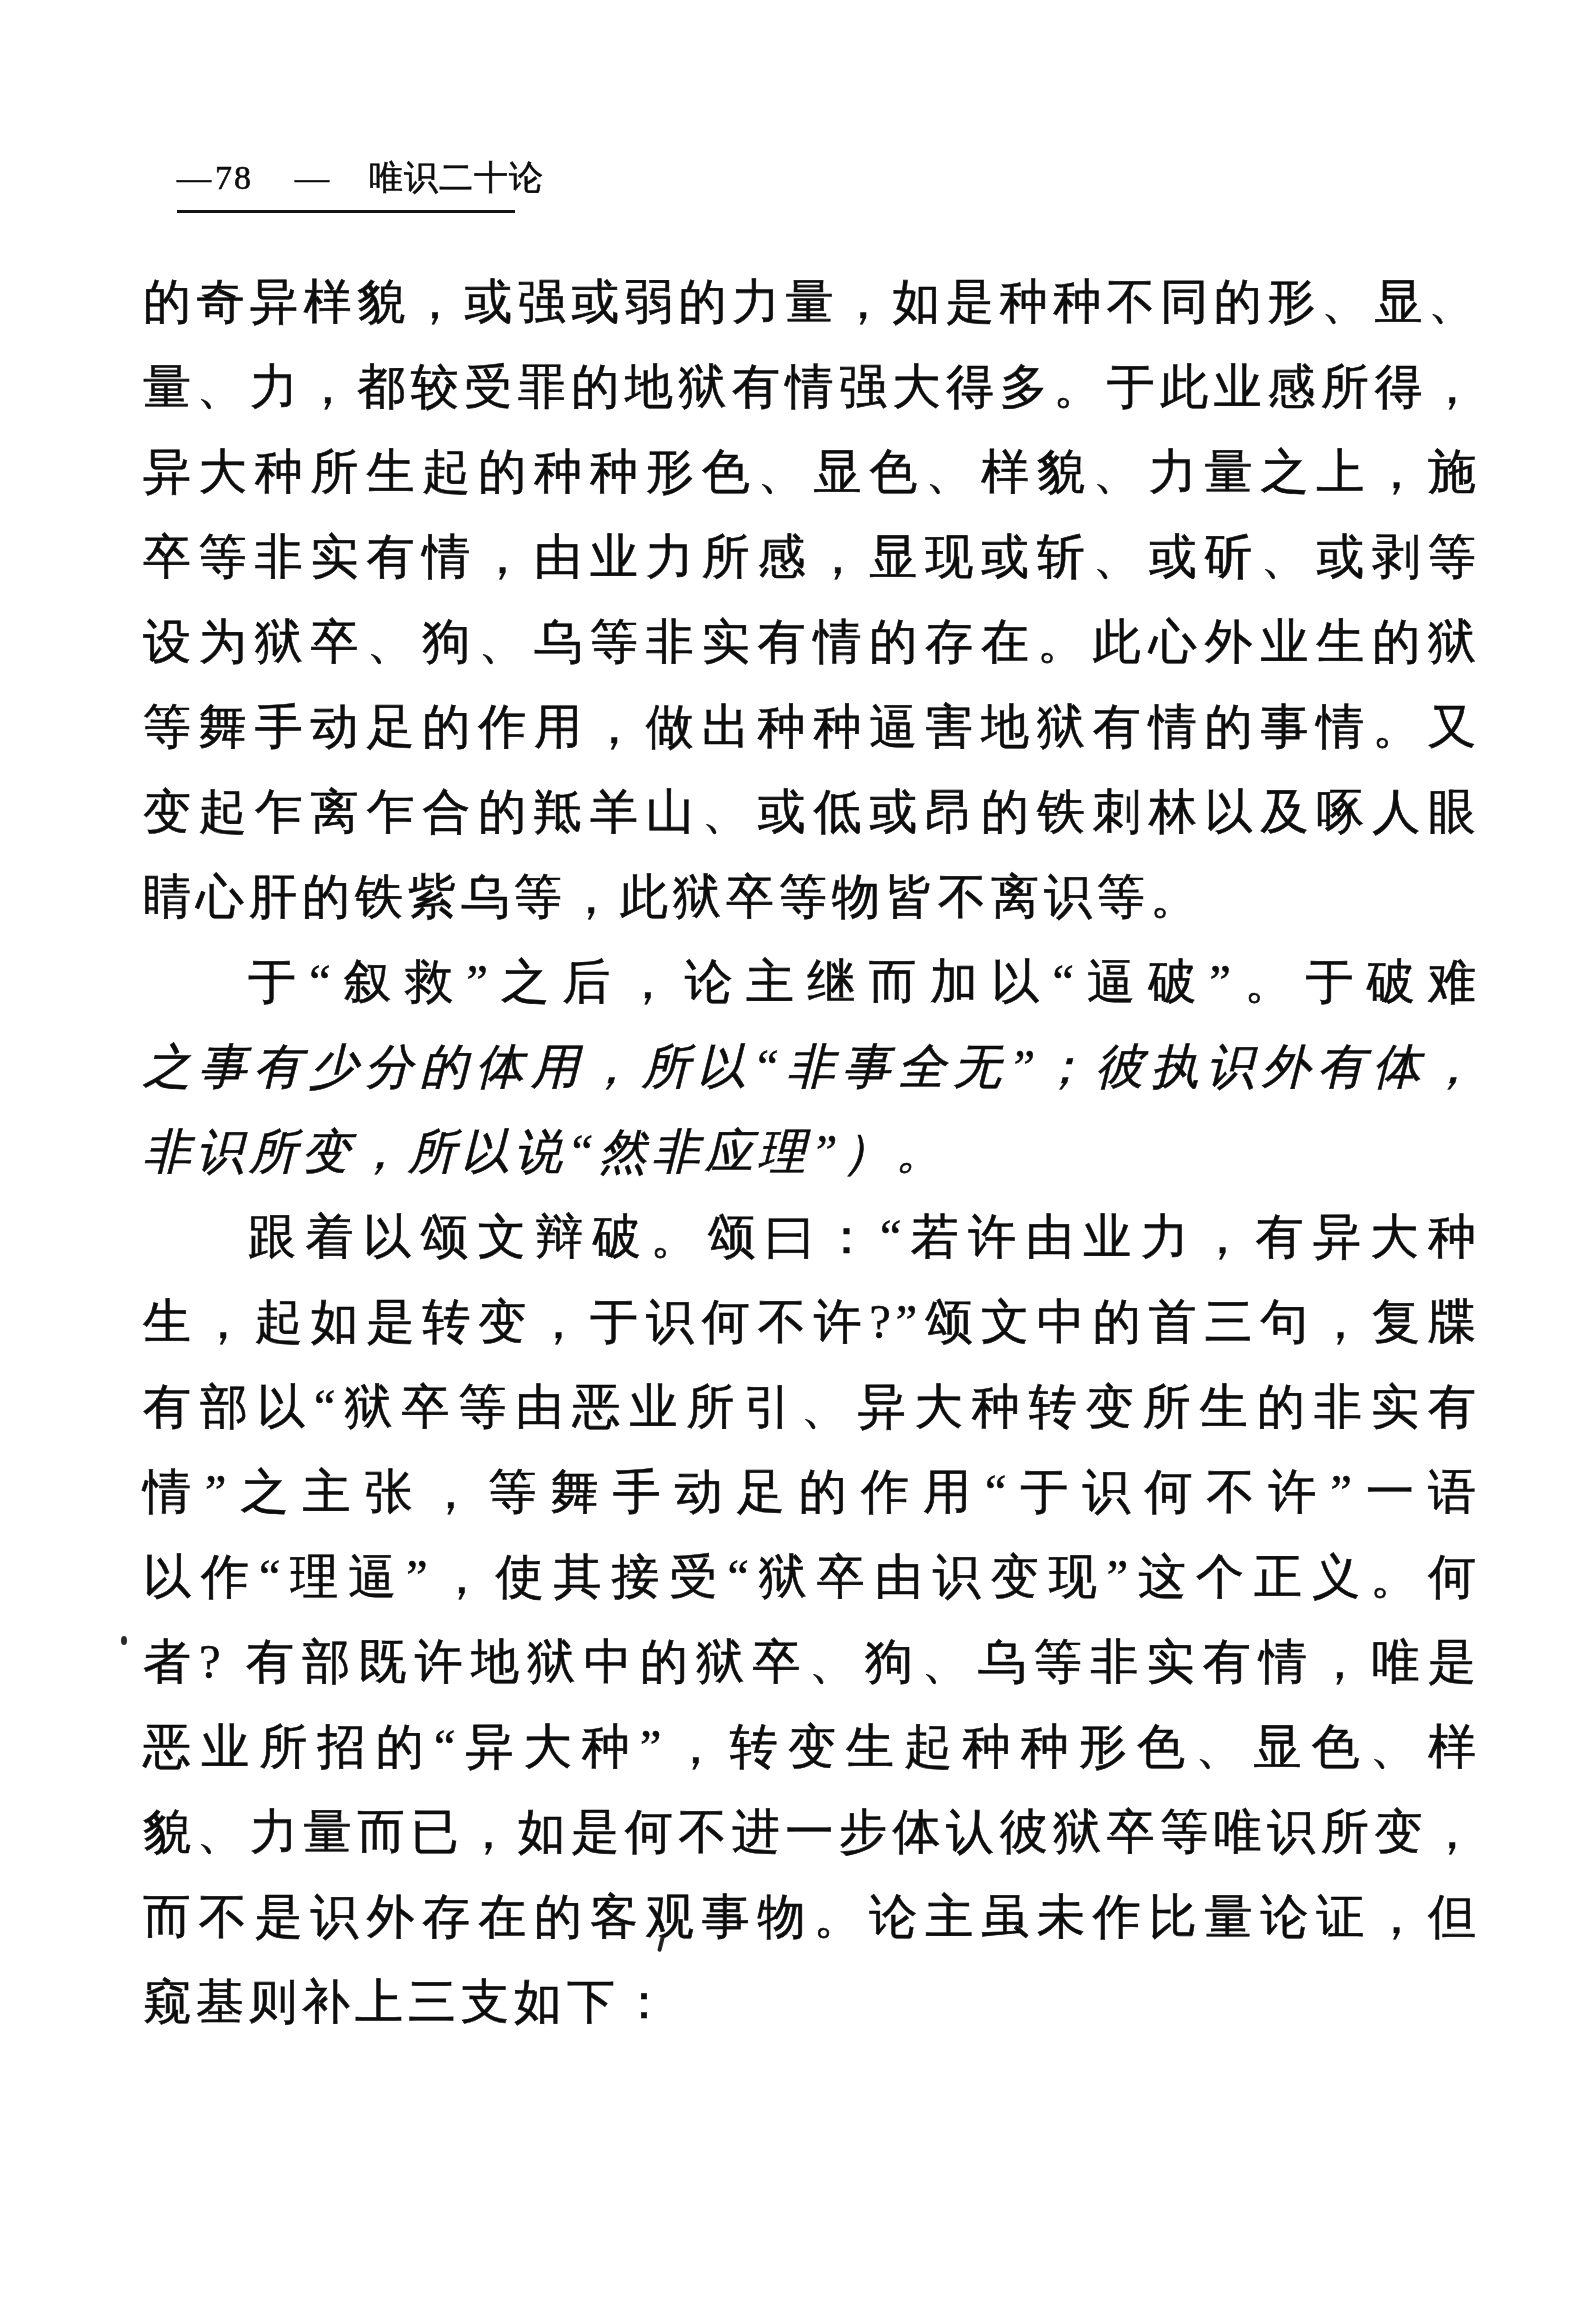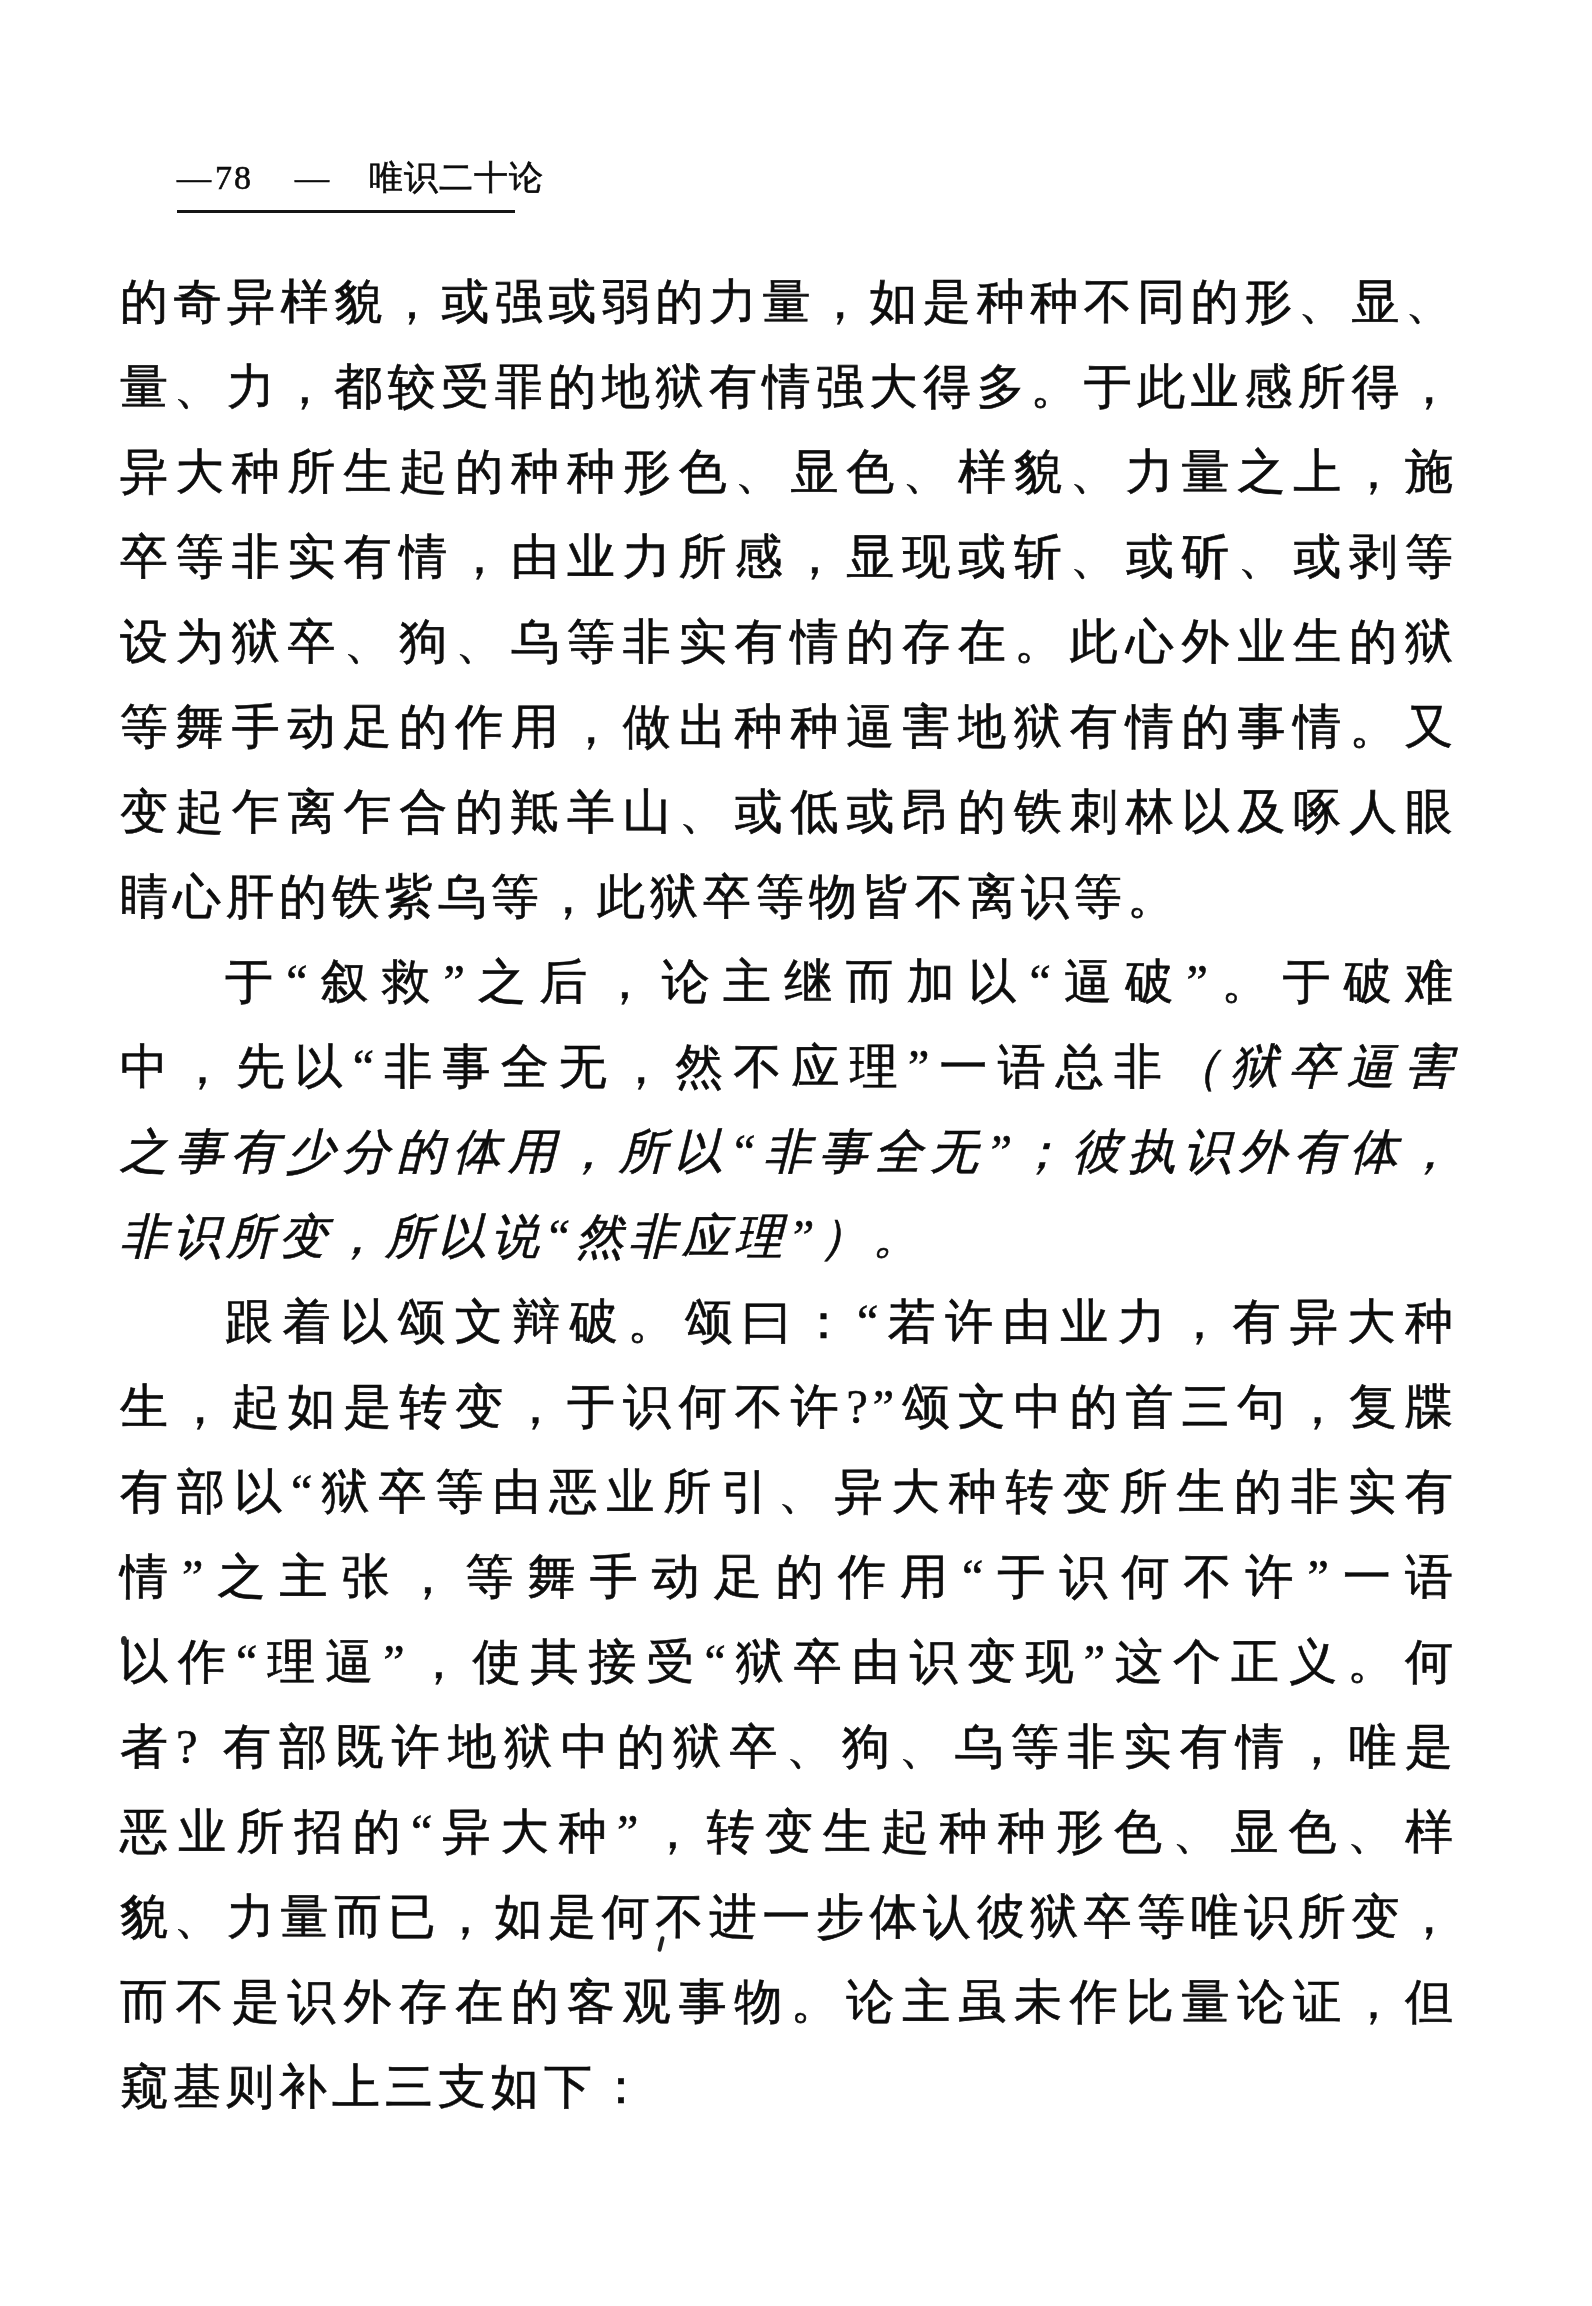--- a/index.html
+++ b/index.html
@@ -27,21 +27,21 @@
     padding-bottom: 9px;
     white-space: nowrap;
   }
   .header .pagenum  { margin-left: 4px; letter-spacing: 2px; text-align: center; }
   .header .d2       { margin-left: 42px; }
   .header .booktitle{ margin-left: 40px; letter-spacing: 1px; }
 
   
   .body-text {
     position: absolute;
-    left: 120px;
+    left: 143px;
     top: 259px;
     width: 1338px;
     font-size: 48px;
   }
   .line {
     height: 85px;
     line-height: 85px;
     letter-spacing: 5px;
   }
   .line.j {
@@ -84,21 +84,20 @@
   <div class="body-text">
       <div class="line j"><span>的奇异样貌，或强或弱的力量，如是种种不同的形、显、</span></div>
       <div class="line j"><span>量、力，都较受罪的地狱有情强大得多。于此业感所得，</span></div>
       <div class="line j"><span>异大种所生起的种种形色、显色、样貌、力量之上，施</span></div>
       <div class="line j"><span>卒等非实有情，由业力所感，显现或斩、或斫、或剥等</span></div>
       <div class="line j"><span>设为狱卒、狗、乌等非实有情的存在。此心外业生的狱</span></div>
       <div class="line j"><span>等舞手动足的作用，做出种种逼害地狱有情的事情。又</span></div>
       <div class="line j"><span>变起乍离乍合的羝羊山、或低或昂的铁刺林以及啄人眼</span></div>
       <div class="line last"><span>睛心肝的铁紫乌等，此狱卒等物皆不离识等。</span></div>
       <div class="line j indent"><span>于“叙救”之后，论主继而加以“逼破”。于破难</span></div>
-      <div class="line j"><span>中，先以“非事全无，然不应理”一语总非</span><span class="kai">（狱卒逼害</span></div>
       <div class="line j"><span class="kai">之事有少分的体用，所以“非事全无”；彼执识外有体，</span></div>
       <div class="line last"><span class="kai">非识所变，所以说“然非应理”）。</span></div>
       <div class="line j indent"><span>跟着以颂文辩破。颂曰：“若许由业力，有异大种</span></div>
       <div class="line j"><span>生，起如是转变，于识何不许?”颂文中的首三句，复牒</span></div>
       <div class="line j"><span>有部以“狱卒等由恶业所引、异大种转变所生的非实有</span></div>
       <div class="line j"><span>情”之主张，等舞手动足的作用“于识何不许”一语</span></div>
       <div class="line j"><span>以作“理逼”，使其接受“狱卒由识变现”这个正义。何</span></div>
       <div class="line j"><span>者? 有部既许地狱中的狱卒、狗、乌等非实有情，唯是</span></div>
       <div class="line j"><span>恶业所招的“异大种”，转变生起种种形色、显色、样</span></div>
       <div class="line j"><span>貌、力量而已，如是何不进一步体认彼狱卒等唯识所变，</span></div>

